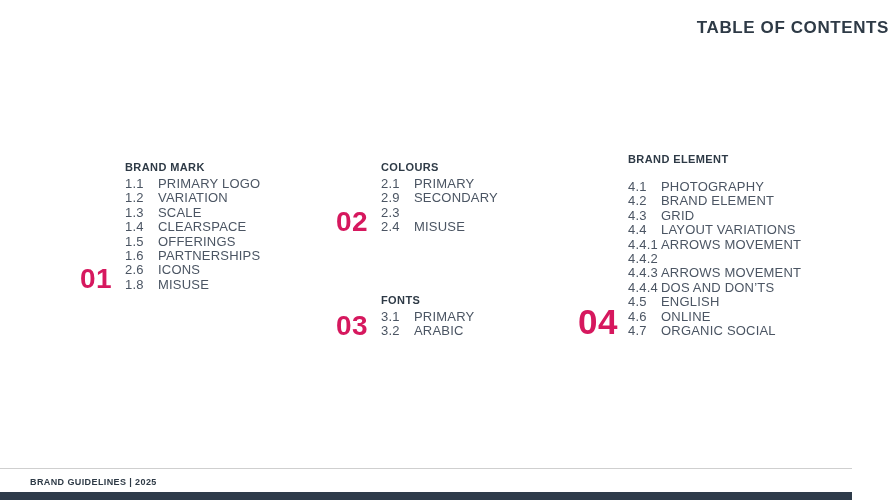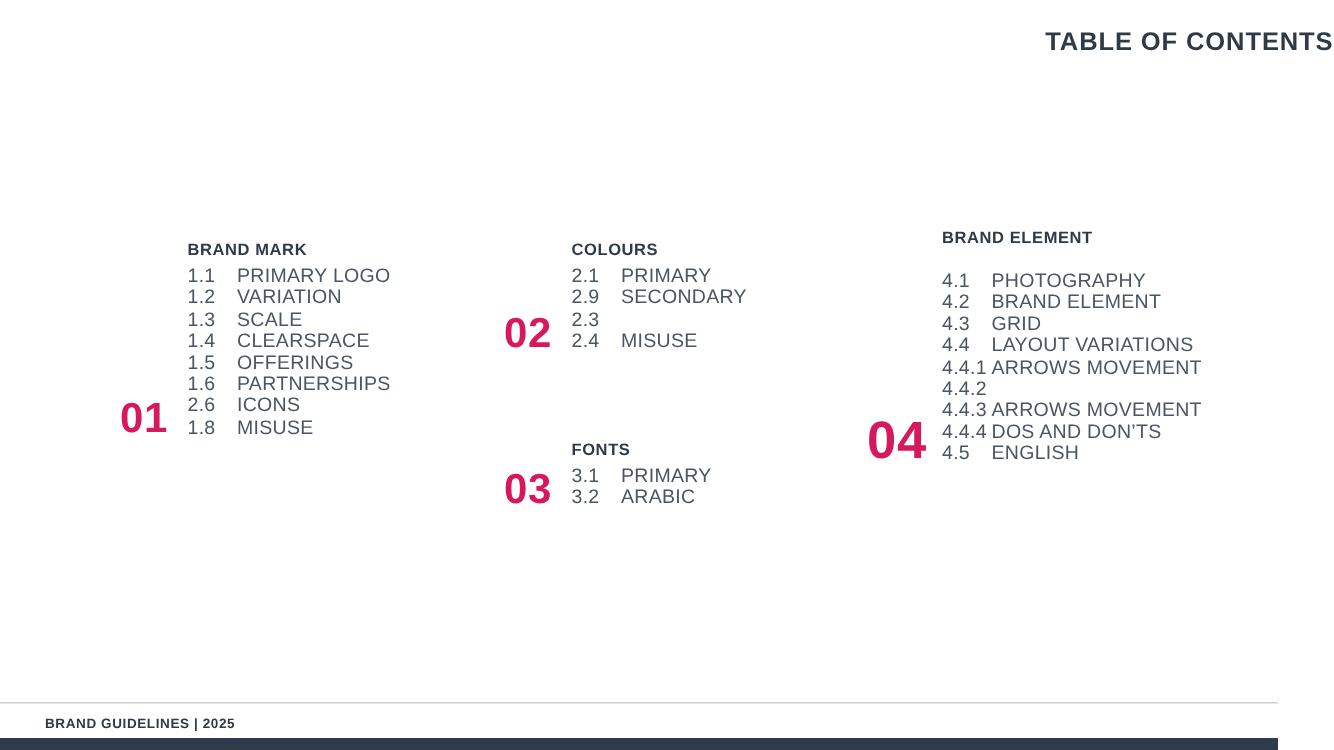--- a/index.html
+++ b/index.html
@@ -204,19 +204,27 @@
           <span class="toc-label">ARROWS MOVEMENT</span>
         </div>
       <div class="toc-row">
           <span class="toc-num">4.4.4</span>
           <span class="toc-label">DOS AND DON’TS</span>
         </div>
       <div class="toc-row">
           <span class="toc-num">4.5</span>
           <span class="toc-label">ENGLISH</span>
         </div>
+      <div class="toc-row">
+          <span class="toc-num">4.6</span>
+          <span class="toc-label">ONLINE</span>
+        </div>
+      <div class="toc-row">
+          <span class="toc-num">4.7</span>
+          <span class="toc-label">ORGANIC SOCIAL</span>
+        </div>
     </div>
   </div>
 </div>
 
 <div class="footer-divider"></div>
 <div class="footer-label">BRAND GUIDELINES | 2025</div>
 <div class="footer-bar"></div>
 
 </body></html>

